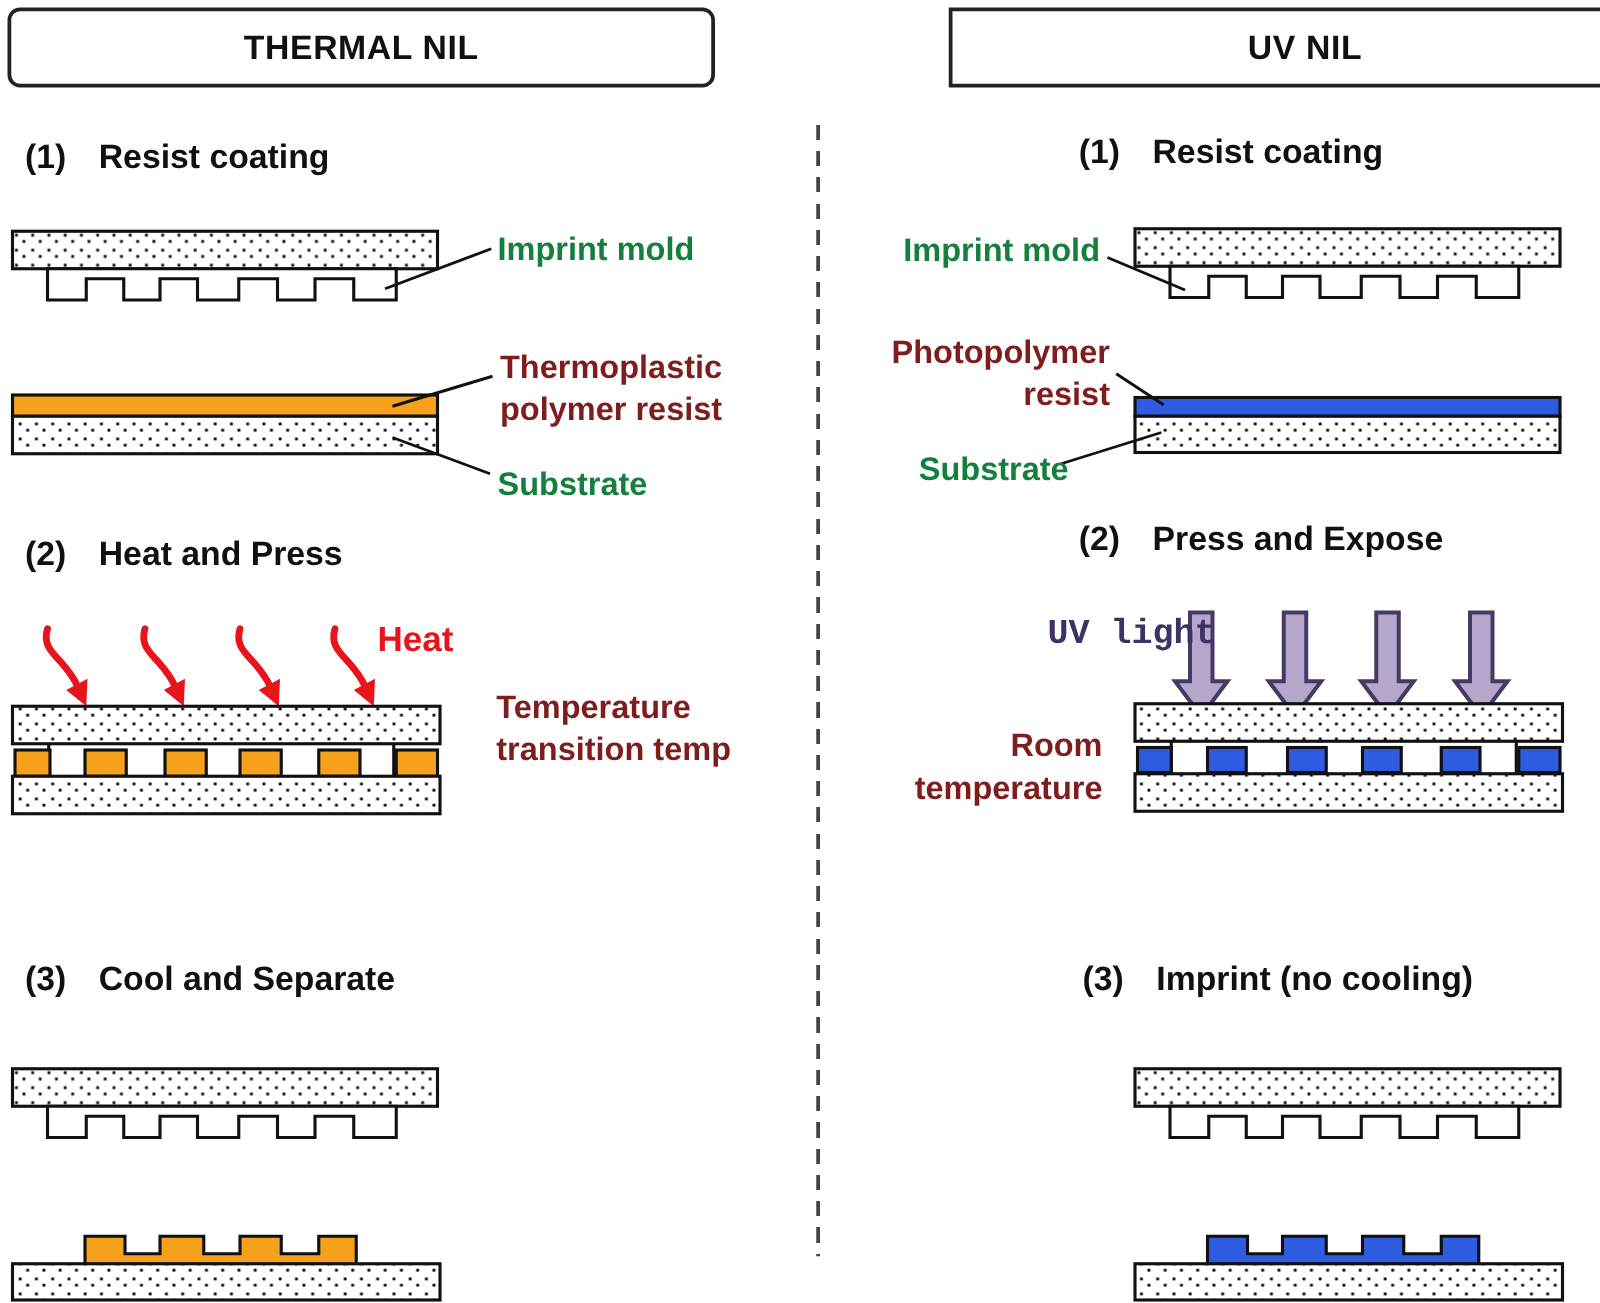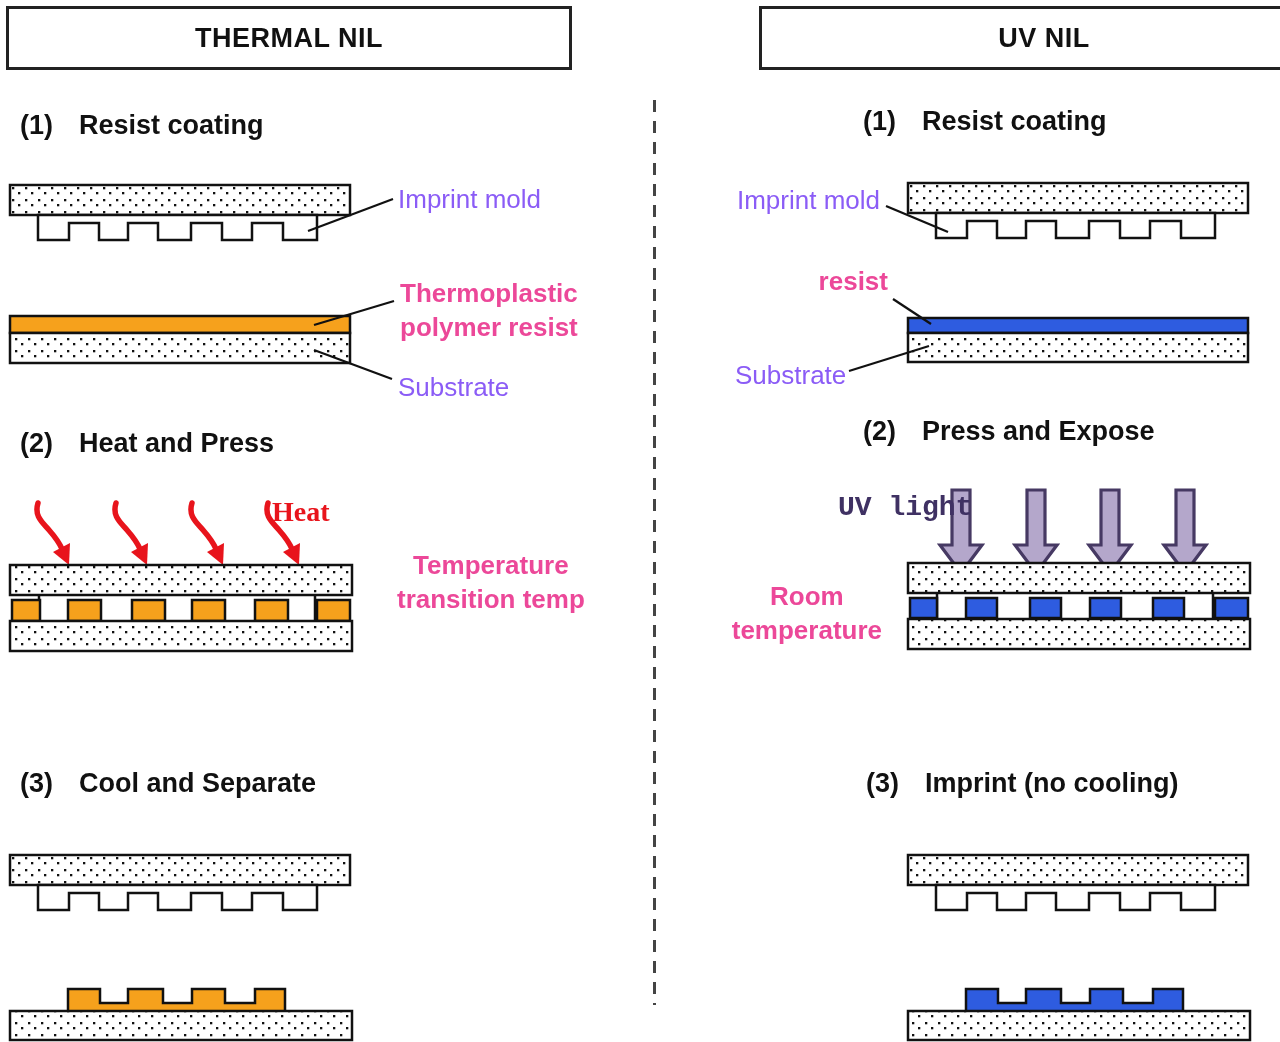--- a/index.html
+++ b/index.html
@@ -5,31 +5,31 @@
   html,body{margin:0;padding:0;background:#ffffff;}
   #stage{
     position:relative;width:1280px;height:1042px;background:#fff;overflow:hidden;
     font-family:"Liberation Sans","DejaVu Sans",sans-serif;color:#1a1a1a;
   }
   .hdr-box{
     position:absolute;top:6px;height:58px;border:3px solid #222;background:#fff;
     display:flex;align-items:center;justify-content:center;
     font-weight:bold;font-size:27px;letter-spacing:.5px;color:#111;
   }
-  #hdr-left{left:6px;width:560px;}
+  #hdr-left{left:6px;width:560px;border-radius:10px;}
   #hdr-right{left:736px;width:564px;margin-left:23px;}
   .divider{
     position:absolute;left:653px;top:100px;width:3px;height:905px;
     background:repeating-linear-gradient(to bottom,#444 0 12px,transparent 12px 21px);
   }
   .step-heading{
     position:absolute;display:flex;gap:26px;font-weight:bold;font-size:27px;color:#111;white-space:nowrap;
   }
-  .lbl{position:absolute;font-size:26px;white-space:nowrap;color:#8b5cf6;}
-  .lbl.bold{font-weight:bold;color:#ec4899;text-align:center;}
+  .lbl{position:absolute;font-size:26px;white-space:nowrap;color:#15803d;font-weight:bold;}
+  .lbl.bold{font-weight:bold;color:#7f1d1d;}
   .lbl.two-line,.lbl.three-line{line-height:34px;}
   .right-align{text-align:right;}
   .heat-lbl{color:var(--heat-red);font-weight:bold;font-size:28px;}
   .uv-lbl{color:var(--uv-text);font-weight:bold;font-size:28px;}
   svg#diagram{position:absolute;left:0;top:0;}
 </style>
 </head>
 <body>
 
 <div id="stage">
@@ -149,41 +149,42 @@
     <span>(3)</span>
     <span>Cool and Separate</span>
   </div>
 
   <div class="lbl" style="left:398px;top:184px;">Imprint mold</div>
   <div class="lbl bold two-line" style="left:400px;top:276px;">
     <div>Thermoplastic</div>
     <div>polymer resist</div>
   </div>
   <div class="lbl" style="left:398px;top:372px;">Substrate</div>
-  <div class="lbl heat-lbl" style="left:272px;top:496px;font-family:Liberation Serif, serif;">Heat</div>
+  <div class="lbl heat-lbl" style="left:302px;top:496px;">Heat</div>
   <div class="lbl bold three-line" style="left:397px;top:548px;">
     <div>Temperature</div>
     <div>transition temp</div>
   </div>
 
   <div class="step-heading" style="left:863px;top:106px;">
     <span>(1)</span>
     <span>Resist coating</span>
   </div>
   <div class="step-heading" style="left:863px;top:416px;">
     <span>(2)</span>
     <span>Press and Expose</span>
   </div>
   <div class="step-heading" style="left:866px;top:768px;">
     <span>(3)</span>
     <span>Imprint (no cooling)</span>
   </div>
 
   <div class="lbl right-align" style="right:400px;top:185px;">Imprint mold</div>
   <div class="lbl bold two-line right-align" style="right:392px;top:264px;">
+    <div>Photopolymer</div>
     <div>resist</div>
   </div>
   <div class="lbl" style="left:735px;top:360px;">Substrate</div>
   <div class="lbl uv-lbl" style="left:838px;top:492px;font-family:Liberation Mono, monospace;">UV light</div>
   <div class="lbl bold two-line right-align" style="right:398px;top:557px;margin-top:22px;">
     <div>Room</div>
     <div>temperature</div>
   </div>
 
 </div>

